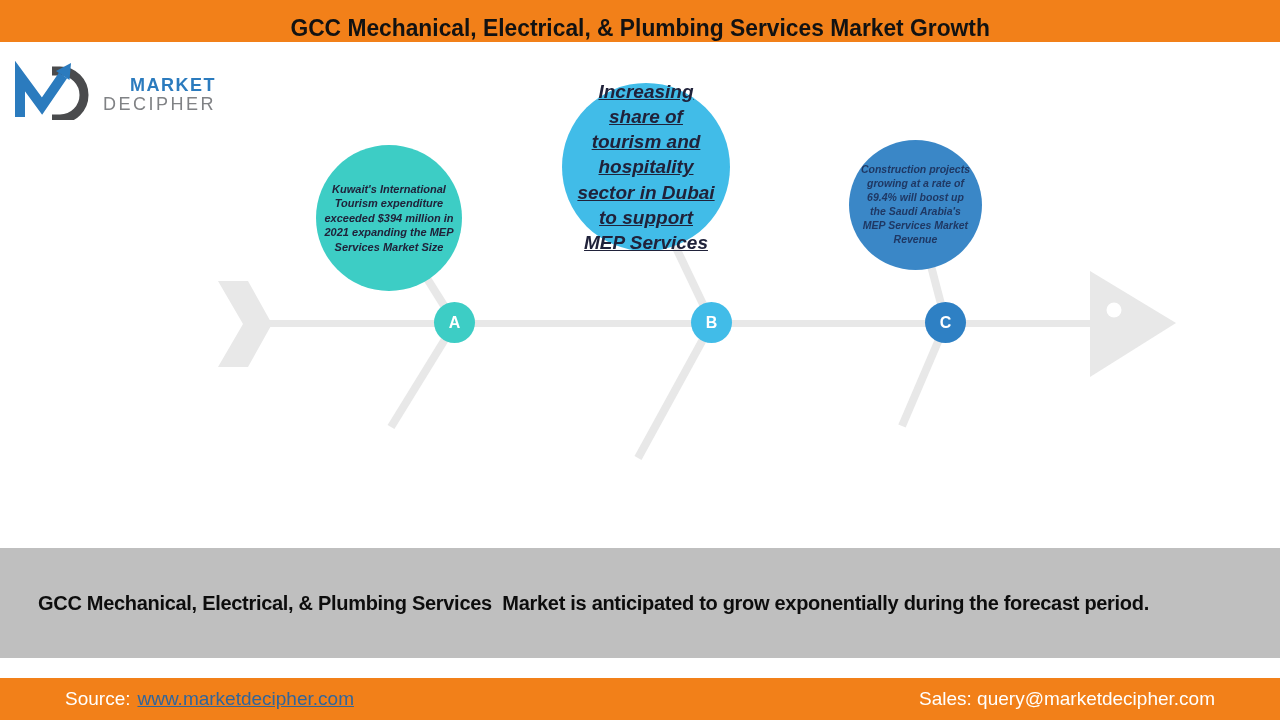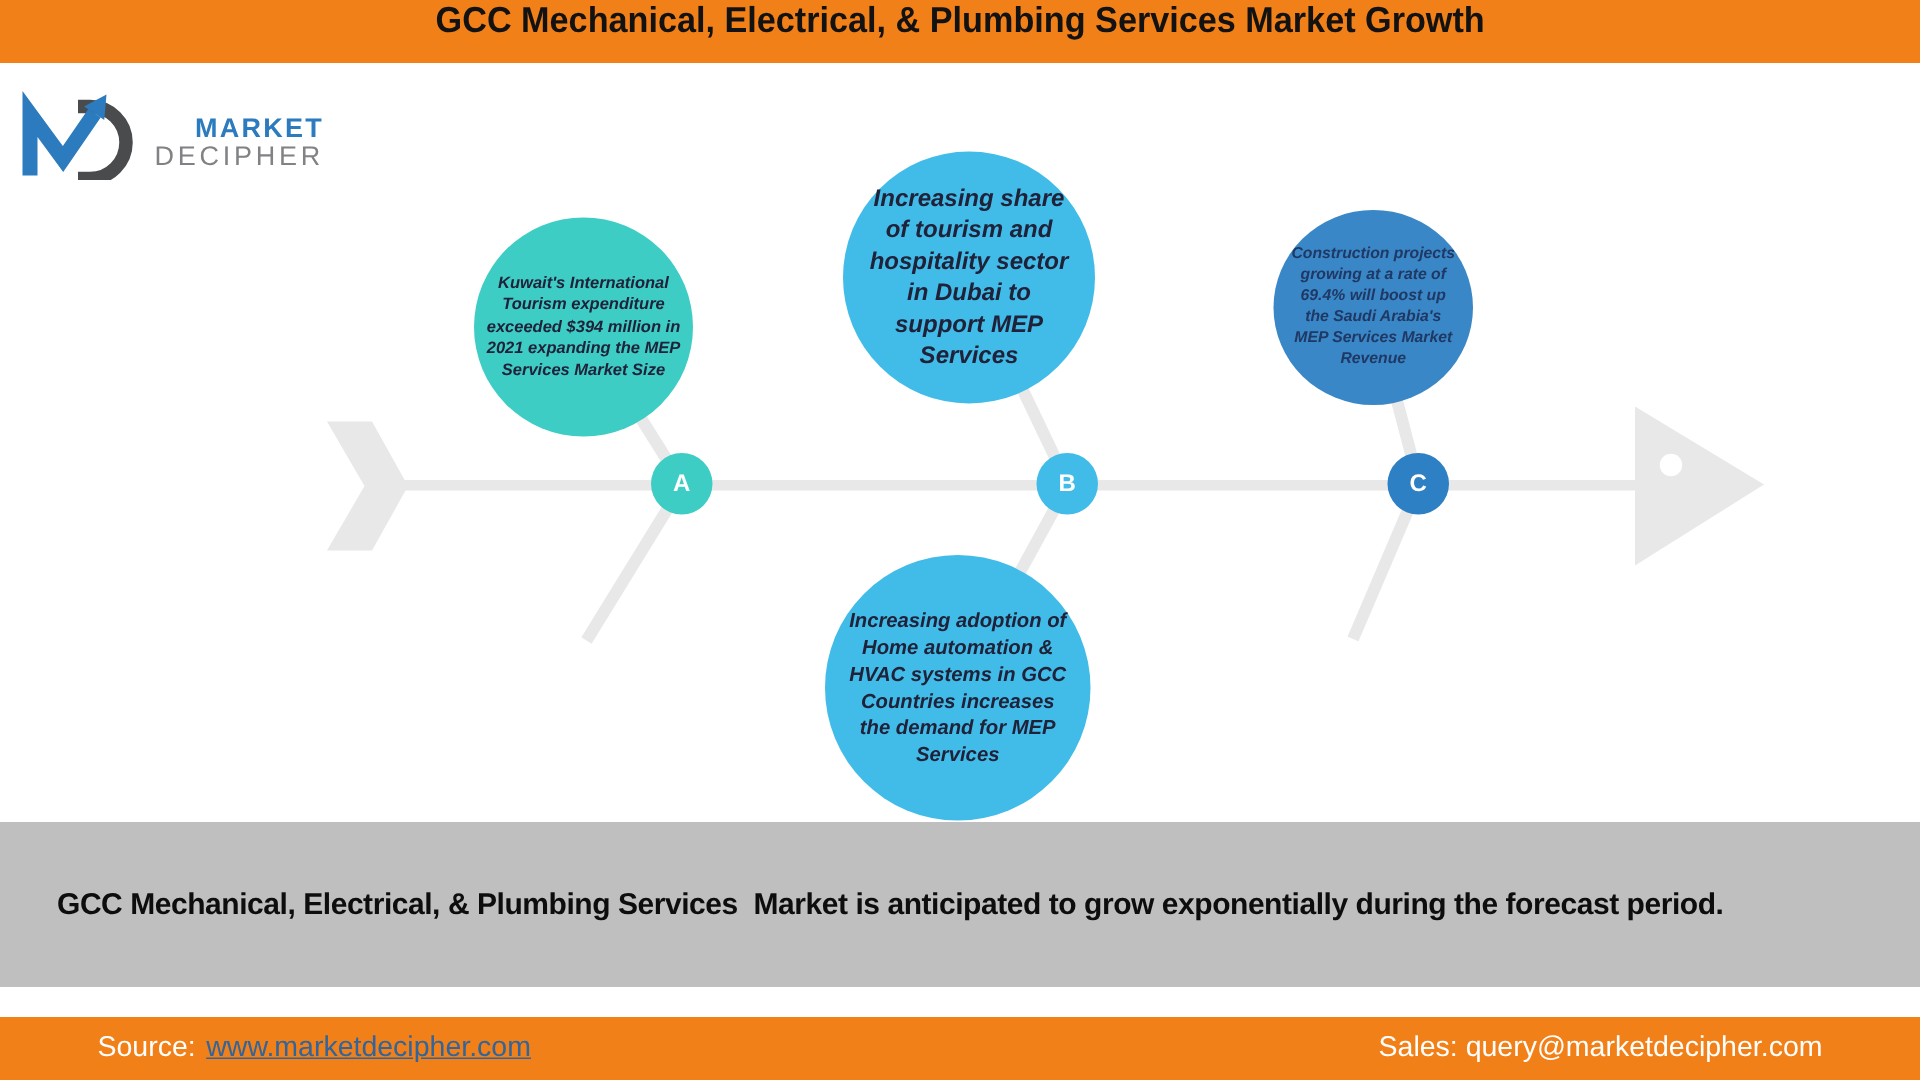--- a/index.html
+++ b/index.html
@@ -6,21 +6,21 @@
   html,body { background:#fff; }
   .stage {
     position:relative; width:1280px; height:720px; overflow:hidden;
     background:#ffffff; font-family:"Liberation Sans", sans-serif;
   }
 
   
   .title-bar {
     position:absolute; top:0; left:0; width:1280px; height:42px;
     background:var(--banner-orange,#F28019);
-    display:flex; align-items:flex-start; justify-content:center;
+    display:flex; align-items:flex-end; justify-content:center;
   }
   .title-bar h1 {
     font-size:24px; font-weight:bold; color:#121212;
     transform:scaleX(0.95); white-space:nowrap;
   }
 
   
   .logo { position:absolute; top:56px; left:12px; display:flex; align-items:center; }
   .logo svg { width:82px; height:64px; display:block; }
   .logo-text { display:flex; flex-direction:column; margin-left:9px; line-height:1.05; padding-top:14px;text-align:right; }
@@ -37,21 +37,21 @@
   .arrow-dot { fill:#ffffff; }
 
   
   .bubble {
     position:absolute; border-radius:50%;
     display:flex; align-items:center; justify-content:center;
     text-align:center; font-style:italic; font-weight:bold; line-height:1.32;
   }
   .bubble.a-top   { left:316px; top:145px; width:146px; height:146px; background:var(--teal,#3DCDC5); color:var(--bubble-text-dark,#20223A); font-size:11px;   padding:8px;  }
   .bubble.a-bottom{ left:323px; top:359px; width:136px; height:136px; background:var(--teal,#3DCDC5); color:var(--bubble-text-dark,#20223A); font-size:11.5px; padding:14px; }
-  .bubble.b-top   { left:562px; top:101px; width:168px; height:168px; background:var(--sky-blue,#41BCE8); color:var(--bubble-text-dark,#20223A); font-size:16px; padding:14px; }
+  .bubble.b-top   { left:562px; top:83px; width:168px; height:168px; background:var(--sky-blue,#41BCE8); color:var(--bubble-text-dark,#20223A); font-size:19px; padding:14px;text-decoration:underline; }
   .bubble.b-bottom{ left:550px; top:370px; width:177px; height:177px; background:var(--sky-blue,#41BCE8); color:var(--bubble-text-dark,#20223A); font-size:13.5px; padding:15px; }
   .bubble.c-top   { left:849px; top:140px; width:133px; height:130px; background:var(--blue,#3A87C7); color:var(--bubble-text-navy,#1F3864); font-size:10.5px; padding:10px; }
   .bubble.c-bottom{ left:843px; top:367px; width:119px; height:119px; background:var(--blue,#3A87C7); color:var(--bubble-text-navy,#1F3864); font-size:10.5px; padding:8px;  }
 
   
   .node {
     position:absolute; width:41px; height:41px; border-radius:50%;
     display:flex; align-items:center; justify-content:center;
     color:#fff; font-weight:bold; font-size:16px;
   }
@@ -113,23 +113,20 @@
     <polygon class="arrowhead" points="1090,271 1176,323 1090,377"></polygon>
     <circle class="arrow-dot" cx="1114" cy="310" r="7.5"></circle>
   </svg>
 
   <div class="bubble a-top">
     <span>Kuwait's International Tourism expenditure exceeded $394 million in 2021 expanding the MEP Services Market Size</span>
   </div>
   <div class="bubble b-top">
     <span>Increasing share of tourism and hospitality sector in Dubai to support MEP Services</span>
   </div>
-  <div class="bubble b-bottom">
-    <span>Increasing adoption of Home automation &amp; HVAC systems in GCC Countries increases the demand for MEP Services</span>
-  </div>
   <div class="bubble c-top">
     <span>Construction projects growing at a rate of 69.4% will boost up the Saudi Arabia's MEP Services Market Revenue</span>
   </div>
 
   <div class="node node-a">
     <span>A</span>
   </div>
   <div class="node node-b">
     <span>B</span>
   </div>

